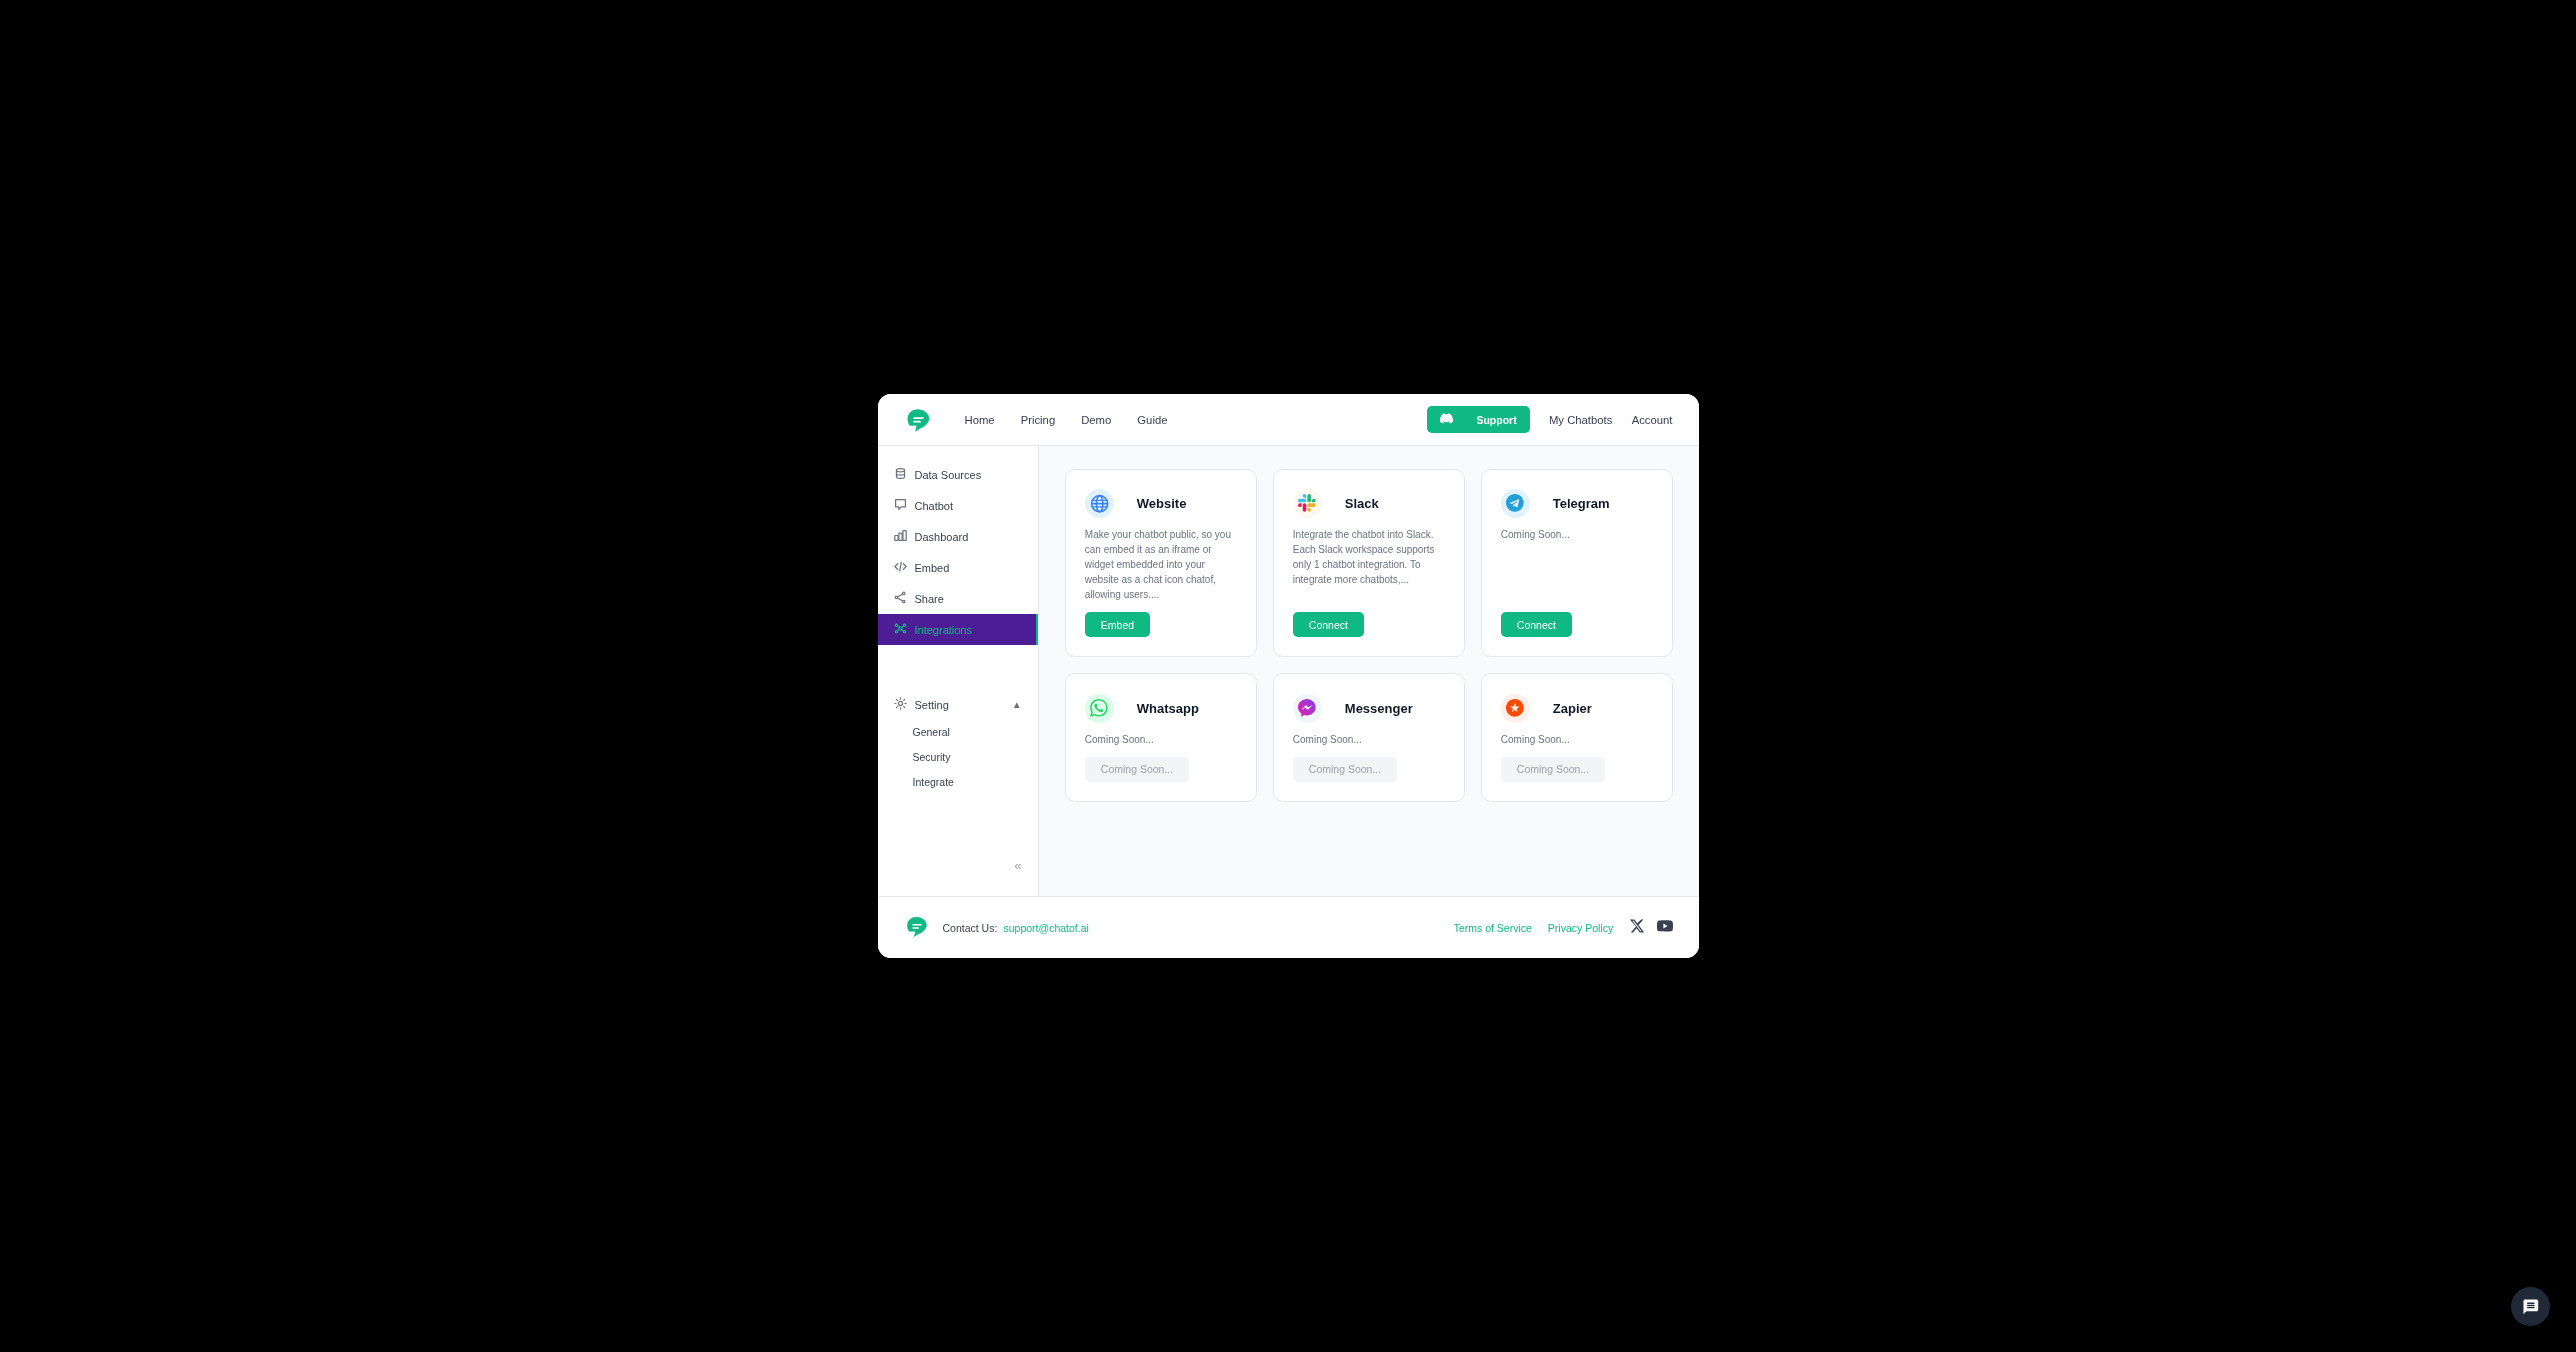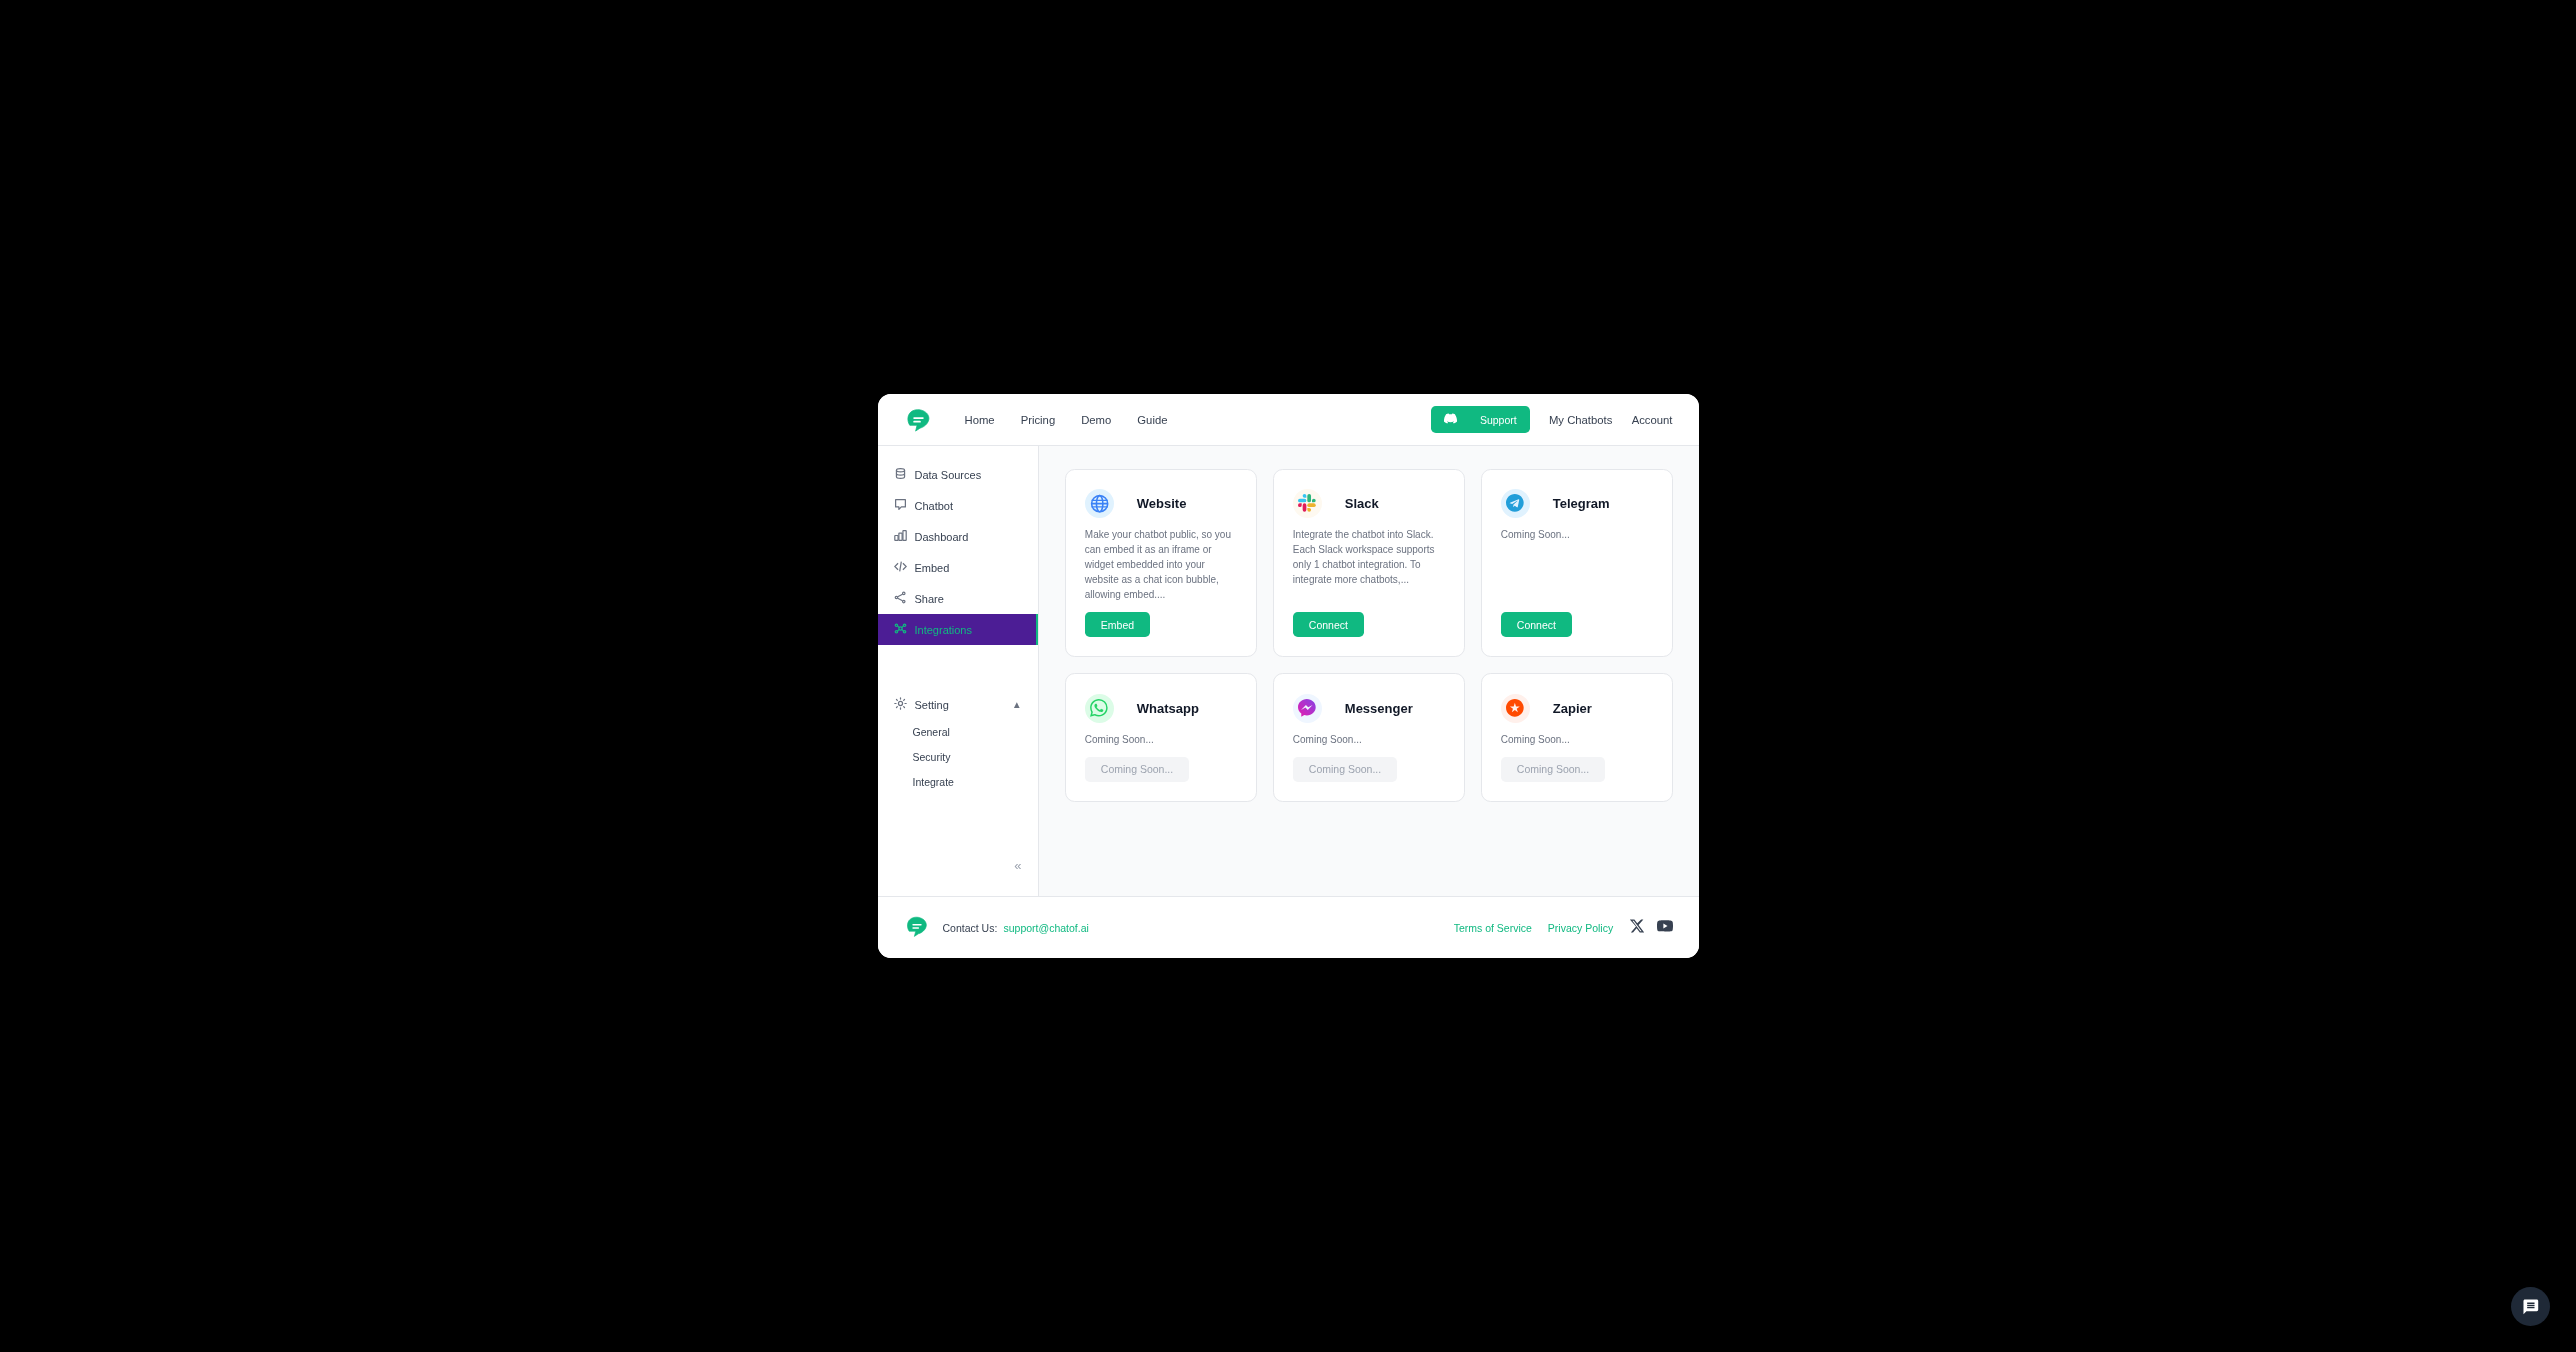--- a/index.html
+++ b/index.html
@@ -58,20 +58,21 @@
       background: #10b981;
       color: #fff;
       border: none;
       border-radius: 4.8px;
       padding: 6.4px 13px;
       font-size: 10.5px;
       cursor: pointer;
       display: flex;
       align-items: center;
       gap: 23px;
+      font-weight: bold;
     }
     .header-link {
       font-size: 11.3px;
       color: #374151;
       cursor: pointer;
     }
     
     .breadcrumb-bar {
       padding: 13px 26px;
       background: #f9fafb;
@@ -410,21 +411,21 @@
               <svg width="19.3" height="19.3" viewBox="0 0 24 24" fill="none">
                 <circle cx="12" cy="12" r="10" stroke="#3b82f6" stroke-width="2"></circle>
                 <ellipse cx="12" cy="12" rx="4" ry="10" stroke="#3b82f6" stroke-width="2"></ellipse>
                 <line x1="2" y1="12" x2="22" y2="12" stroke="#3b82f6" stroke-width="2"></line>
                 <line x1="2" y1="8" x2="22" y2="8" stroke="#3b82f6" stroke-width="1.5"></line>
                 <line x1="2" y1="16" x2="22" y2="16" stroke="#3b82f6" stroke-width="1.5"></line>
               </svg>
             </div>
             <span class="card-title">Website</span>
           </div>
-          <p class="card-description">Make your chatbot public, so you can embed it as an iframe or widget embedded into your website as a chat icon bubble, allowing embed....</p>
+          <p class="card-description">Make your chatbot public, so you can embed it as an iframe or widget embedded into your website as a chat icon chatof, allowing users....</p>
           <button class="card-action-btn btn-primary">Embed</button>
         </div>
 
         <div class="integration-card">
           <div class="card-header">
             <div class="card-icon" style="background:#fef9f0;">
               <svg width="17.7" height="17.7" viewBox="0 0 24 24">
                 <path fill="#E01E5A" d="M5.042 15.165a2.528 2.528 0 0 1-2.52 2.523A2.528 2.528 0 0 1 0 15.165a2.527 2.527 0 0 1 2.522-2.52h2.52v2.52z"></path>
                 <path fill="#E01E5A" d="M6.313 15.165a2.527 2.527 0 0 1 2.521-2.52 2.527 2.527 0 0 1 2.521 2.52v6.313A2.528 2.528 0 0 1 8.834 24a2.528 2.528 0 0 1-2.521-2.522v-6.313z"></path>
                 <path fill="#36C5F0" d="M8.834 5.042a2.528 2.528 0 0 1-2.521-2.52A2.528 2.528 0 0 1 8.834 0a2.528 2.528 0 0 1 2.521 2.522v2.52H8.834z"></path>

